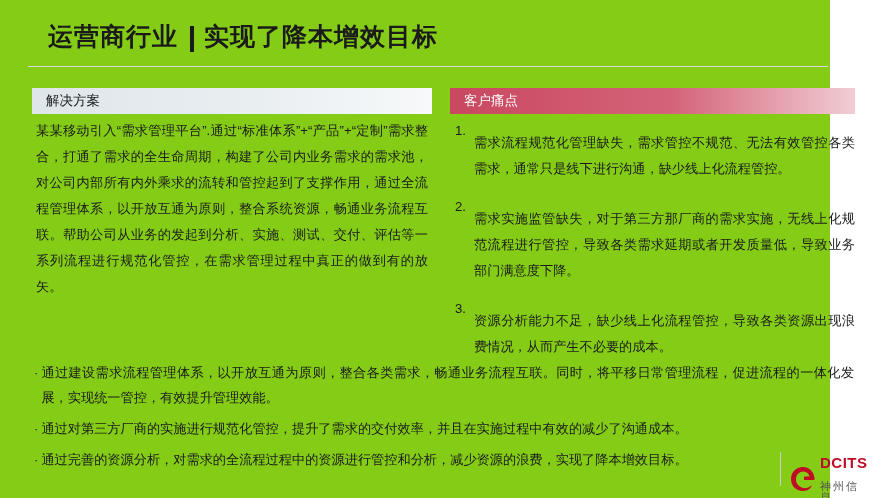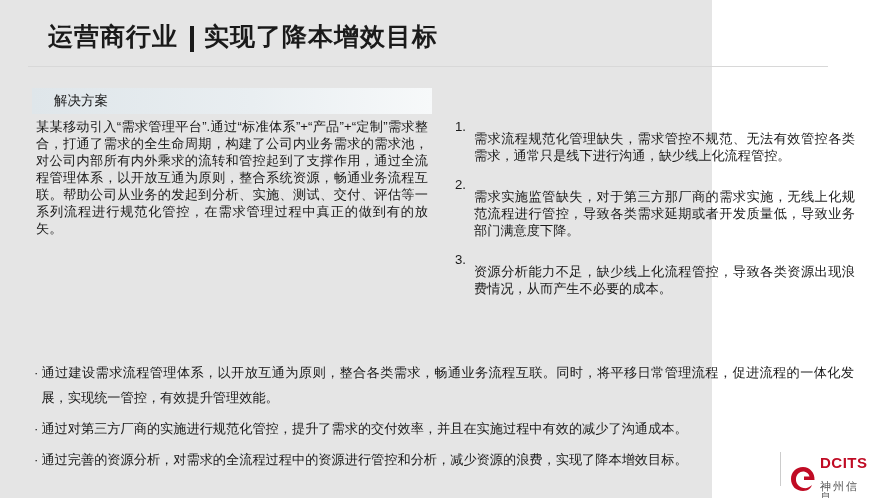--- a/index.html
+++ b/index.html
@@ -8,23 +8,23 @@
   }
   body {
     width: 885px;
     height: 498px;
     background: #ffffff;
     font-family: "Liberation Sans", sans-serif;
     overflow: hidden;
   }
   .slide {
     position: relative;
-    width: 712px;
+    width: 830px;
     height: 498px;
-    background: #e5e5e5;
+    background: #84cc16;
     box-sizing: border-box;
   }
   
   .header {
     position: absolute;
     left: 0;
     top: 0;
     width: 885px;
     height: 68px;
   }
@@ -65,21 +65,21 @@
     height: 1px;
     background: #d8d8d8;
   }
   
   .panel-head {
     position: absolute;
     height: 26px;
     display: flex;
     align-items: center;
     box-sizing: border-box;
-    padding-left: 22px;
+    padding-left: 14px;
     font-size: 13.5px;
     color: #1a1a1a;
   }
   .panel-head.light {
     background: linear-gradient(to right, #dfe6ea 0%, #e9eef1 55%, #f7f9fa 100%);
   }
   .panel-head.pink {
     background: linear-gradient(to right, #c9485f 0%, #d4647a 55%, #f1cdd4 100%);
     color: #ffffff;
   }
@@ -94,21 +94,21 @@
     width: 405px;
   }
   .benefit-head {
     left: 32px;
     top: 312px;
     width: 400px;
   }
   .body-text {
     position: absolute;
     font-size: 13.2px;
-    line-height: 17px;
+    line-height: 26px;
     color: #1a1a1a;
     text-align: justify;
     box-sizing: border-box;
   }
   .solution-body {
     left: 36px;
     top: 118px;
     width: 392px;
   }
   .pain-body {
@@ -205,20 +205,23 @@
       <span class="title-sub">实现了降本增效目标</span>
     </div>
     <div class="header-rule"></div>
   </div>
 
   <div class="panel-head light solution-head">
     <span>解决方案</span>
   </div>
   <div class="body-text solution-body">某某移动引入“需求管理平台”.通过“标准体系”+“产品”+“定制”需求整合，打通了需求的全生命周期，构建了公司内业务需求的需求池，对公司内部所有内外乘求的流转和管控起到了支撑作用，通过全流程管理体系，以开放互通为原则，整合系统资源，畅通业务流程互联。帮助公司从业务的发起到分析、实施、测试、交付、评估等一系列流程进行规范化管控，在需求管理过程中真正的做到有的放矢。</div>
 
+  <div class="panel-head pink pain-head">
+    <span>客户痛点</span>
+  </div>
   <div class="body-text pain-body">
     <div class="pain-item">
       <span class="pain-num">1.</span>
       <span class="pain-txt">需求流程规范化管理缺失，需求管控不规范、无法有效管控各类需求，通常只是线下进行沟通，缺少线上化流程管控。</span>
     </div>
     <div class="pain-item">
       <span class="pain-num">2.</span>
       <span class="pain-txt">需求实施监管缺失，对于第三方那厂商的需求实施，无线上化规范流程进行管控，导致各类需求延期或者开发质量低，导致业务部门满意度下降。</span>
     </div>
     <div class="pain-item">

